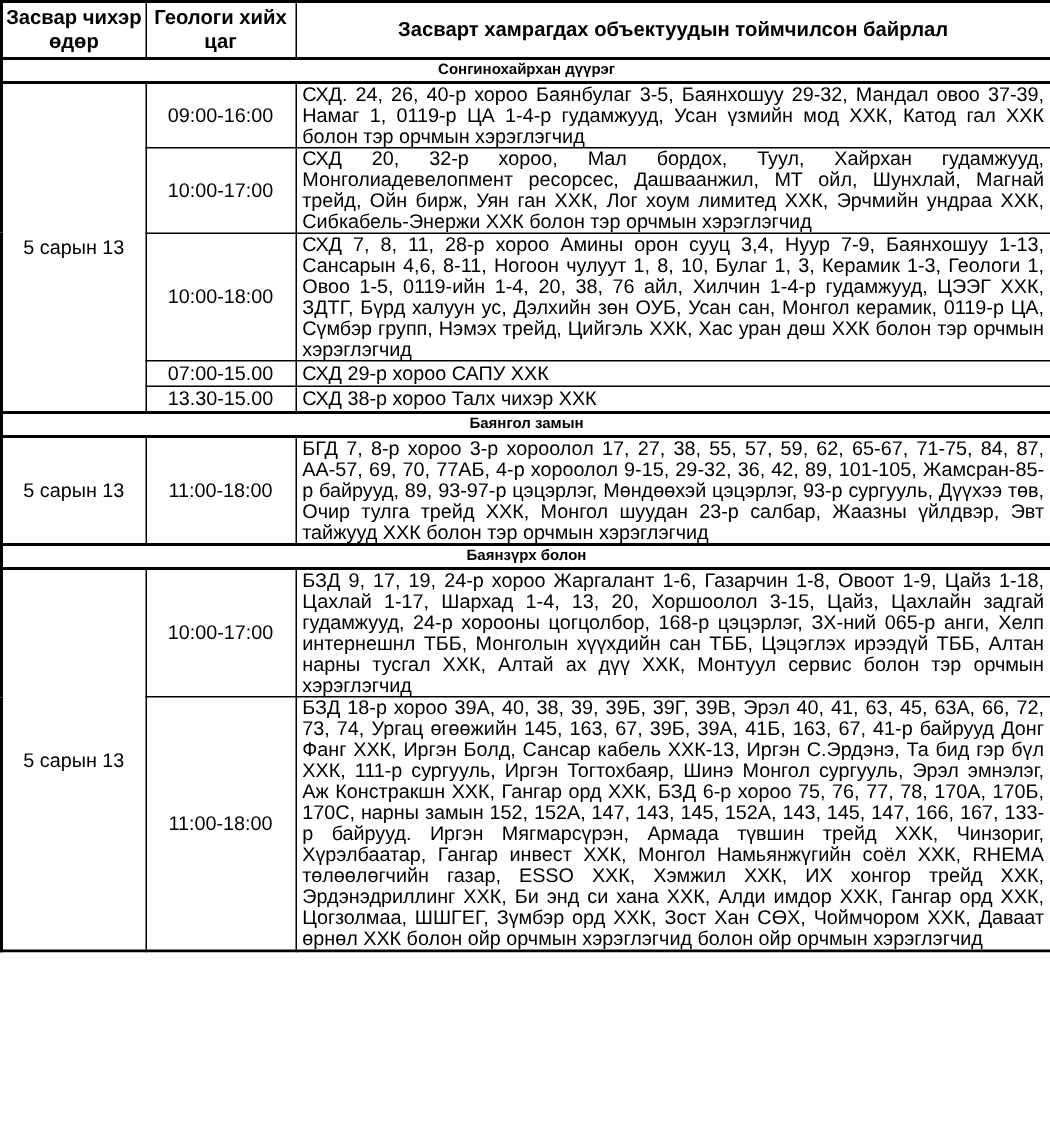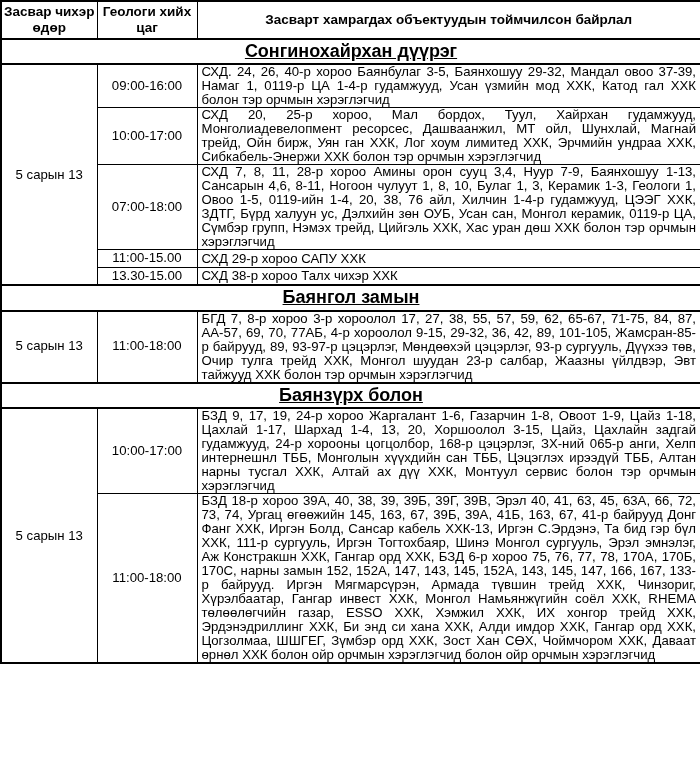--- a/index.html
+++ b/index.html
@@ -27,28 +27,27 @@
   }
   thead th {
     font-size: 13.5px;
     font-weight: bold;
     text-align: center;
     line-height: 1.18;
     padding: 2px 2px;
     border-bottom: 2px solid #000000;
   }
   tr.section-row td {
-    font-size: 18px;
+    font-size: 10px;
     font-weight: bold;
     text-align: center;
     padding: 1px 18px;
     line-height: 1.2;
     border-top: 2px solid #000000;
     border-bottom: 2px solid #000000;
-    text-decoration: underline;
   }
   td.date-cell, td.time-cell {
     font-size: 13.2px;
     text-align: center;
     padding: 0 0;
     line-height: 16.3px;
   }
   td.loc-cell {
     font-size: 13.2px;
     text-align: justify;
@@ -78,28 +77,28 @@
     <tr class="section-row">
       <td colspan="3">Сонгинохайрхан дүүрэг</td>
     </tr>
     <tr>
       <td class="date-cell" rowspan="5">5 сарын 13</td>
       <td class="time-cell">09:00-16:00</td>
       <td class="loc-cell">СХД. 24, 26, 40-р хороо Баянбулаг 3-5, Баянхошуу 29-32, Мандал овоо 37-39, Намаг 1, 0119-р ЦА 1-4-р гудамжууд, Усан үзмийн мод ХХК, Катод гал ХХК болон тэр орчмын хэрэглэгчид</td>
     </tr>
     <tr>
       <td class="time-cell">10:00-17:00</td>
-      <td class="loc-cell">СХД 20, 25-р хороо, Мал бордох, Туул, Хайрхан гудамжууд, Монголиадевелопмент ресорсес, Дашваанжил, МТ ойл, Шунхлай, Магнай трейд, Ойн бирж, Уян ган ХХК, Лог хоум лимитед ХХК, Эрчмийн ундраа ХХК, Сибкабель-Энержи ХХК болон тэр орчмын хэрэглэгчид</td>
+      <td class="loc-cell">СХД 20, 32-р хороо, Мал бордох, Туул, Хайрхан гудамжууд, Монголиадевелопмент ресорсес, Дашваанжил, МТ ойл, Шунхлай, Магнай трейд, Ойн бирж, Уян ган ХХК, Лог хоум лимитед ХХК, Эрчмийн ундраа ХХК, Сибкабель-Энержи ХХК болон тэр орчмын хэрэглэгчид</td>
     </tr>
     <tr>
-      <td class="time-cell">07:00-18:00</td>
+      <td class="time-cell">10:00-18:00</td>
       <td class="loc-cell">СХД 7, 8, 11, 28-р хороо Амины орон сууц 3,4, Нуур 7-9, Баянхошуу 1-13, Сансарын 4,6, 8-11, Ногоон чулуут 1, 8, 10, Булаг 1, 3, Керамик 1-3, Геологи 1, Овоо 1-5, 0119-ийн  1-4, 20, 38, 76 айл, Хилчин 1-4-р гудамжууд, ЦЭЭГ ХХК, ЗДТГ, Бүрд халуун ус, Дэлхийн зөн ОУБ, Усан сан, Монгол керамик, 0119-р ЦА, Сүмбэр групп, Нэмэх трейд, Цийгэль ХХК, Хас уран дөш ХХК болон тэр орчмын хэрэглэгчид</td>
     </tr>
     <tr>
-      <td class="time-cell">11:00-15.00</td>
+      <td class="time-cell">07:00-15.00</td>
       <td class="loc-cell">СХД 29-р хороо САПУ ХХК</td>
     </tr>
     <tr>
       <td class="time-cell">13.30-15.00</td>
       <td class="loc-cell">СХД 38-р хороо Талх чихэр ХХК</td>
     </tr>
 
     <tr class="section-row">
       <td colspan="3">Баянгол замын</td>
     </tr>

